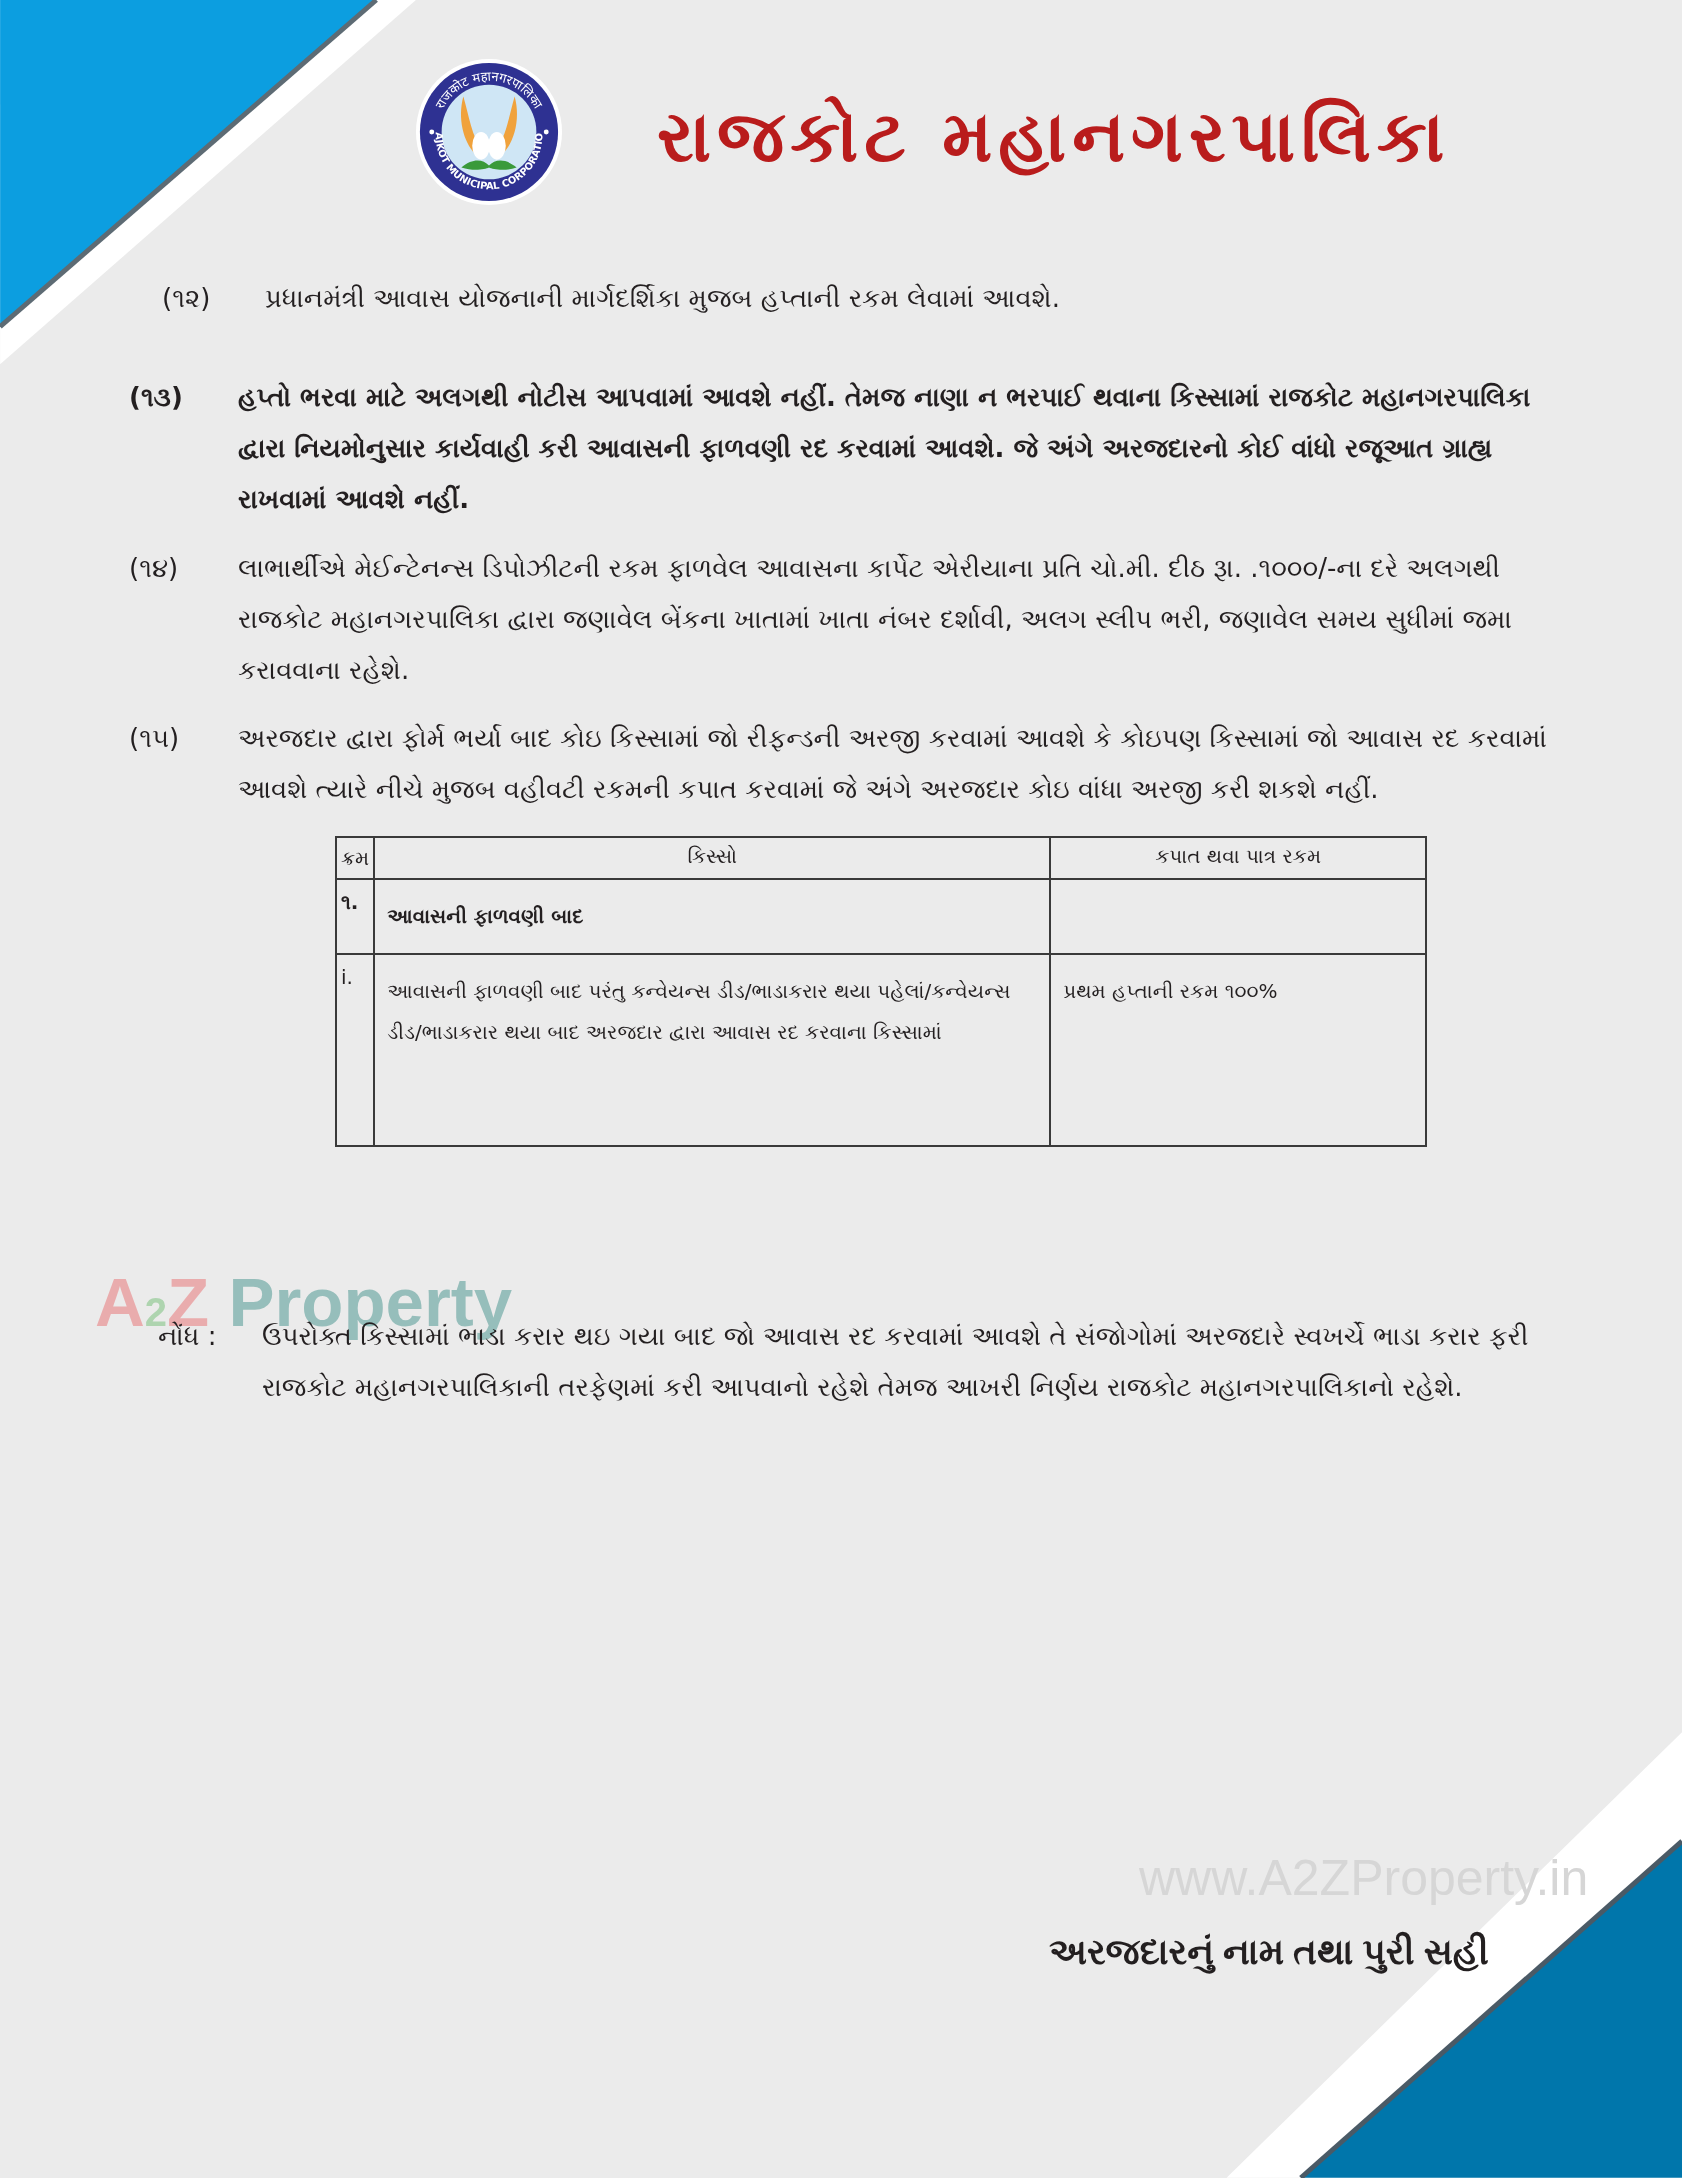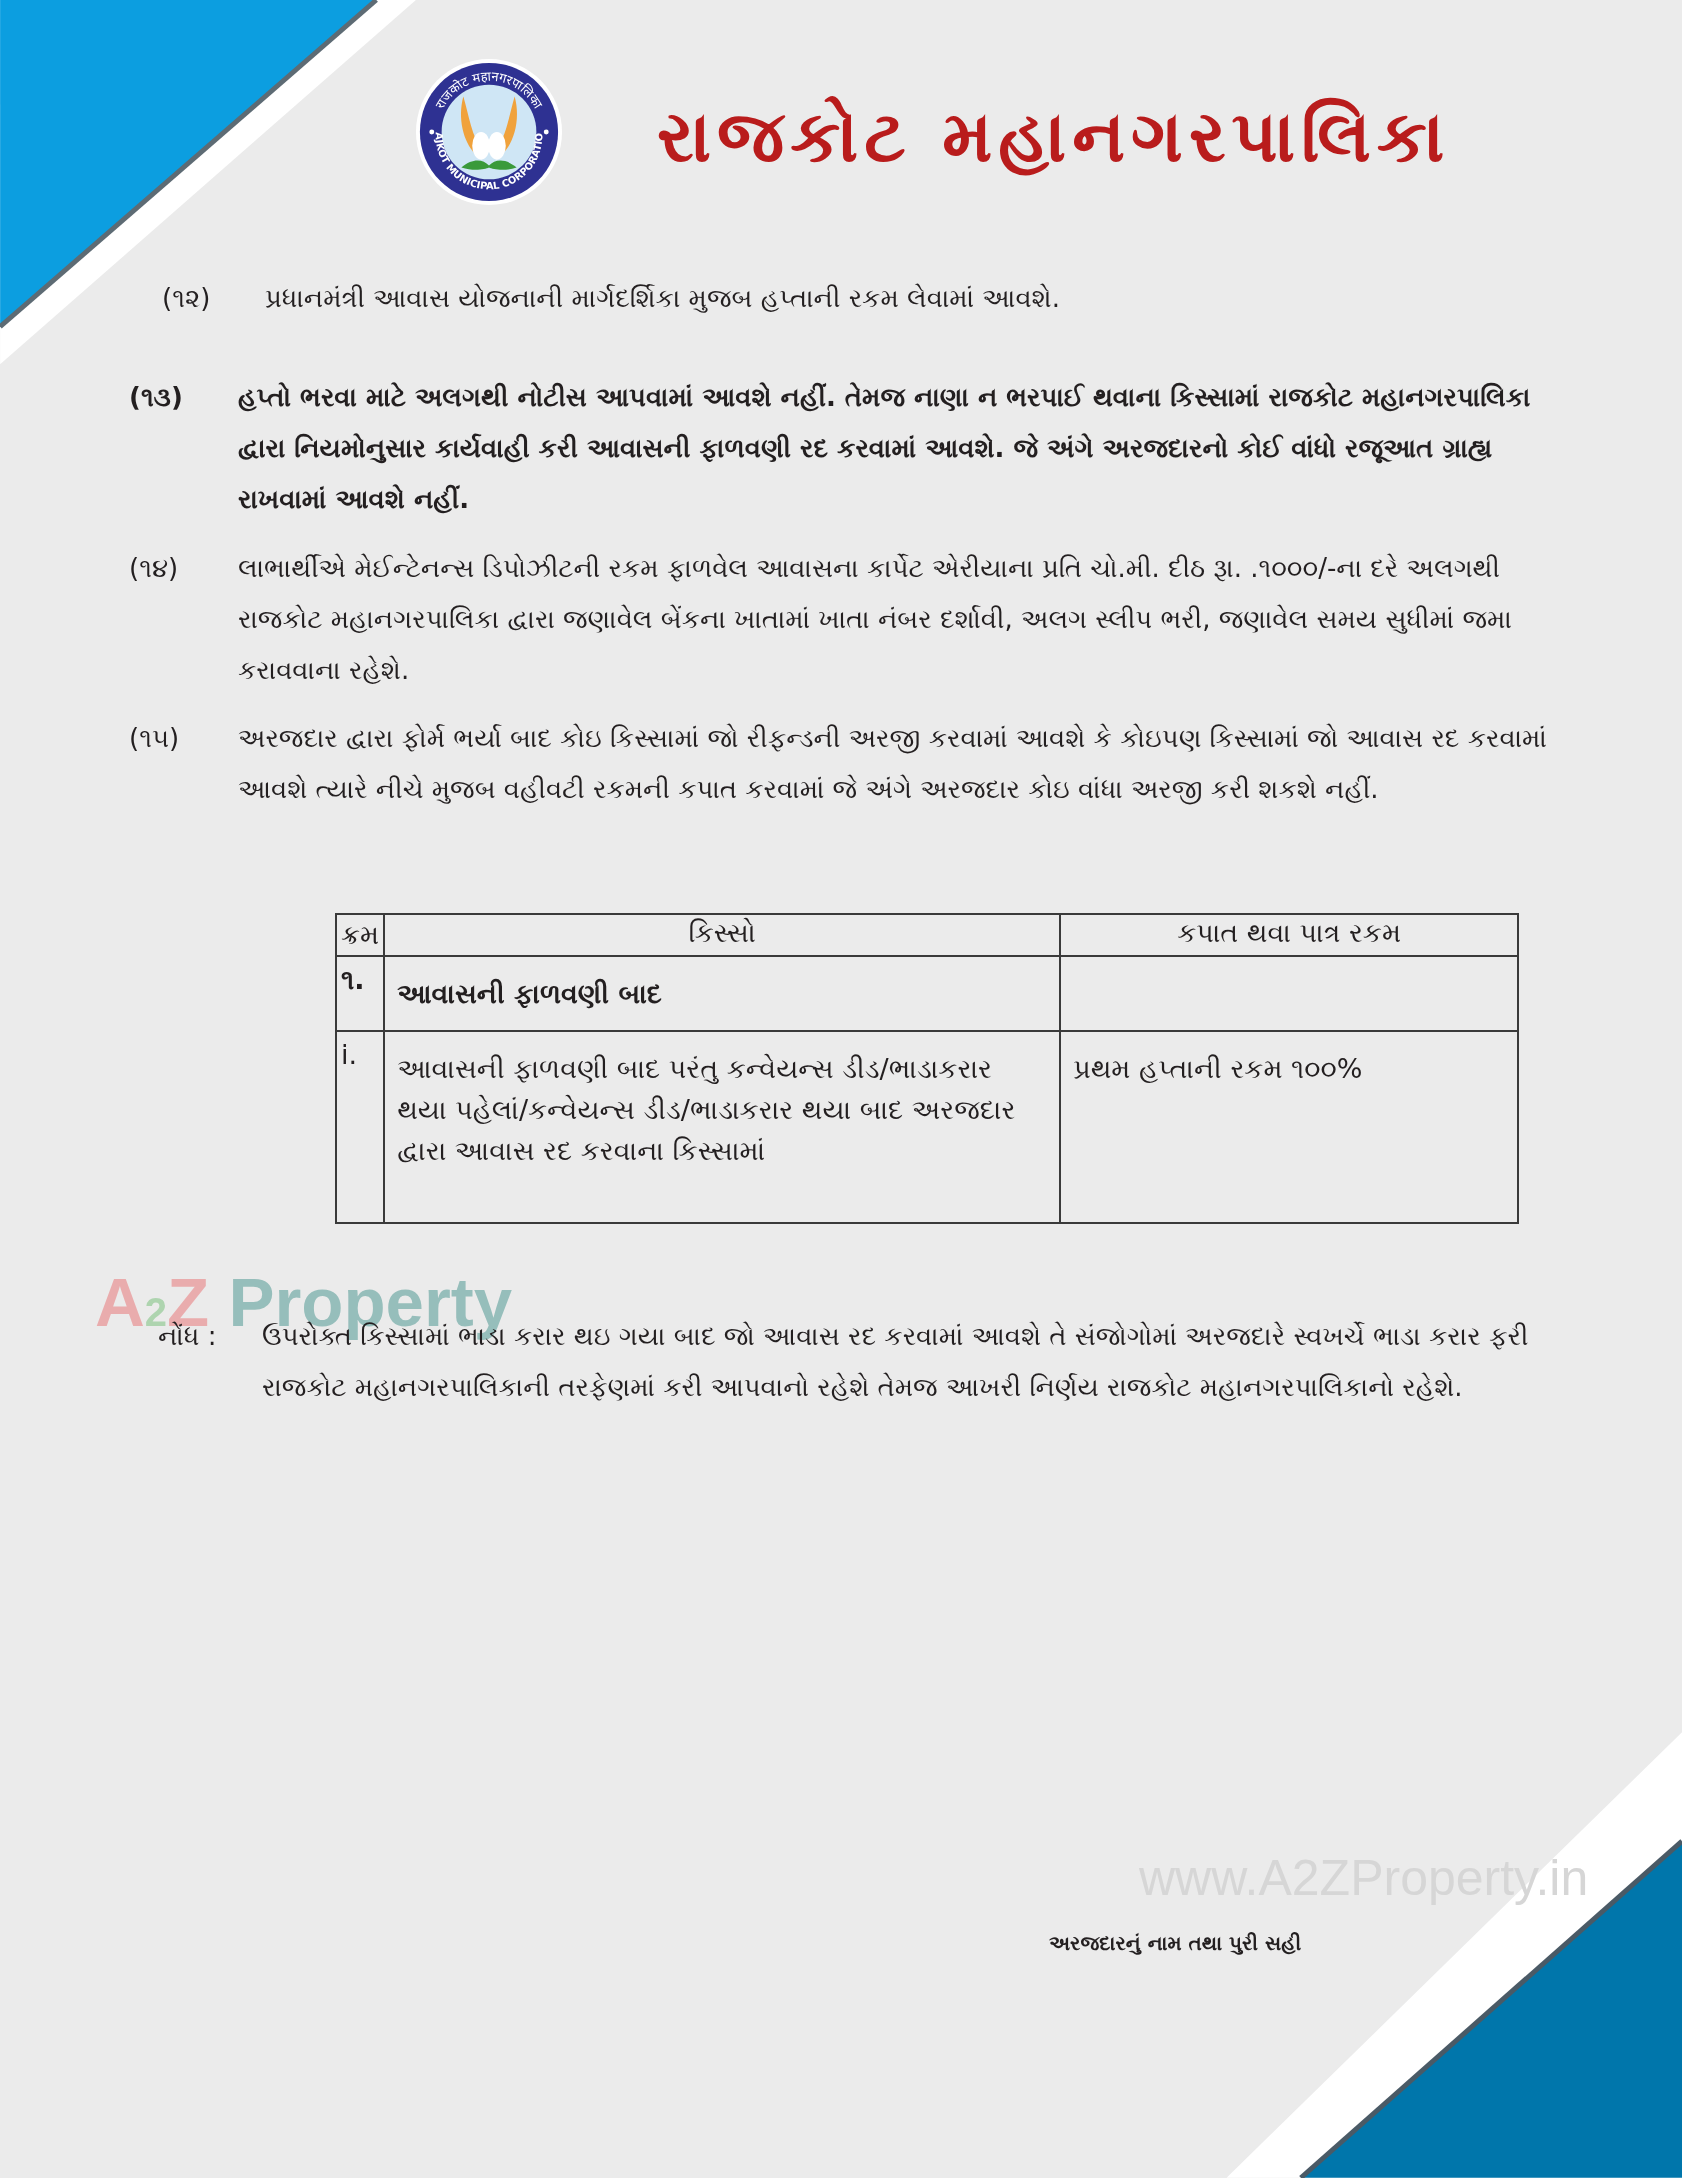--- a/index.html
+++ b/index.html
@@ -27,22 +27,22 @@
   .bold { font-weight: bold; }
 
   #c12 { left: 162px; top: 273px; width: 1386px; }
   #c12 .body { margin-left: 103px; }
   #c13 { left: 129px; top: 372px; width: 1406px; }
   #c13 .body { margin-left: 109px; }
   #c14 { left: 129px; top: 543px; width: 1426px; }
   #c15 { left: 129px; top: 713px; width: 1445px; }
 
   table.deduct {
-    position: absolute; left: 335px; top: 913px; width: 1184px;
-    border-collapse: collapse; font-size: 27px; line-height: 41px;
+    position: absolute; left: 335px; top: 836px; width: 1092px;
+    border-collapse: collapse; font-size: 20px; line-height: 41px;
   }
   table.deduct td, table.deduct th {
     border: 2.5px solid #3a3a3a; vertical-align: top; padding: 16px 12px;
     text-align: left; font-weight: normal;
   }
   table.deduct th { text-align: center; padding: 0 20px; line-height: 36px; }
   table.deduct .c0 { width: 28px; padding: 2px 4px; }
   table.deduct .c1 { width: 634px; }
   table.deduct tr.sec td { font-weight: bold; }
   table.deduct tr.r1 td { height: 158px; }
@@ -57,21 +57,21 @@
   .note .num { position: absolute; left: 0; top: 0; }
   .note .body { margin-left: 104px; }
 
   .watermark-url {
     position: absolute; left: 1139px; top: 1849px;
     font-size: 50px; color: #d6d6d6; white-space: nowrap;
     font-family: "Liberation Sans", sans-serif;
   }
   .signature {
     position: absolute; left: 1049px; top: 1931px;
-    font-size: 20px; font-weight: bold; white-space: nowrap;
+    font-size: 36px; font-weight: bold; white-space: nowrap; font-family: Liberation Serif, serif;
   }
 </style>
 </head>
 <body>
 
 <div class="corner tl">
   <svg width="416" height="396" viewBox="0 0 420 400">
     <polygon points="0,0 420,0 0,368" fill="#ffffff"></polygon>
     <polygon points="0,0 380,0 0,330" fill="#0c9ee0"></polygon>
     <line x1="380" y1="0" x2="0" y2="330" stroke="#5d6b74" stroke-width="5"></line>

